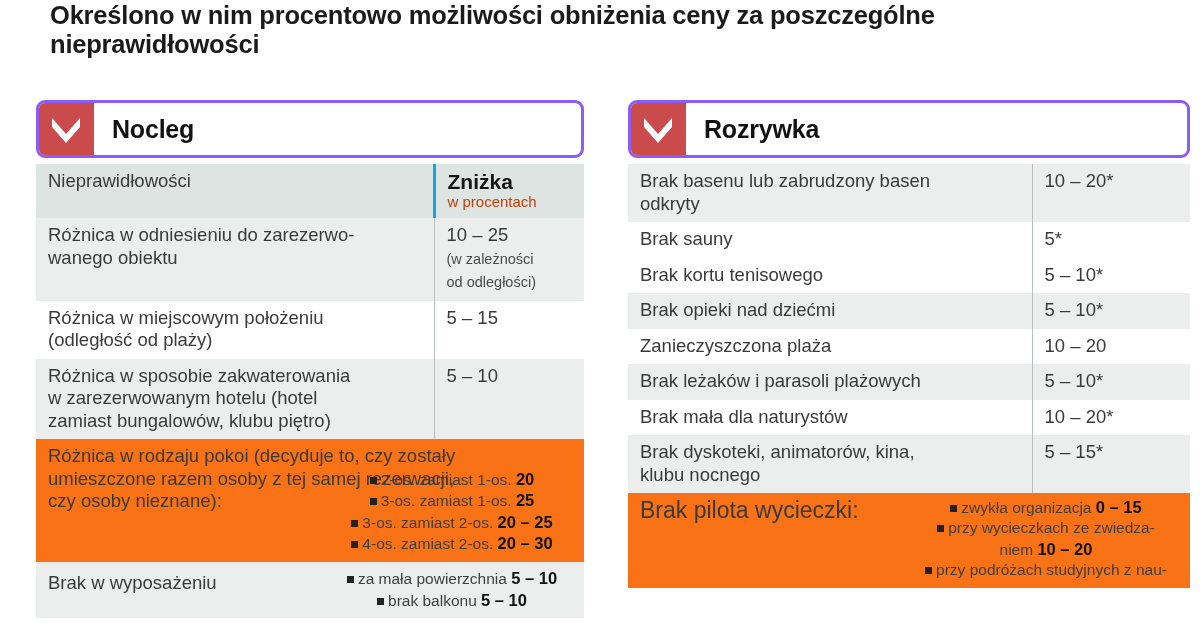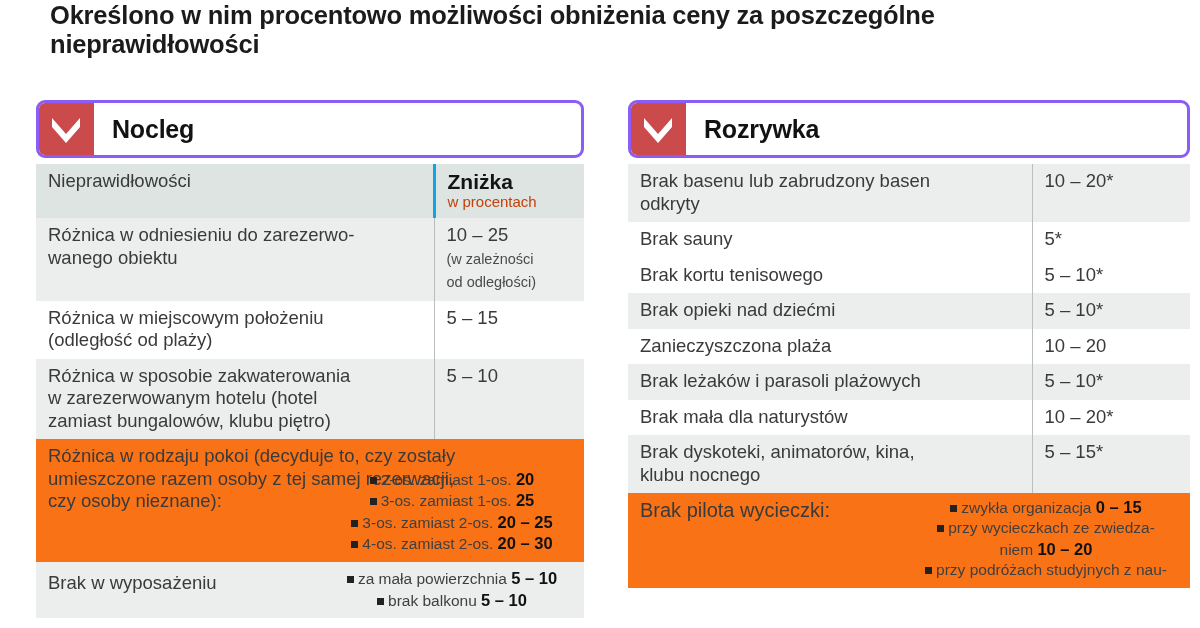--- a/index.html
+++ b/index.html
@@ -304,21 +304,21 @@
           <td class="c-value">10 – 20*</td>
         </tr>
         <tr class="row-alt">
           <td class="c-label" style="white-space:pre-line">Brak dyskoteki, animatorów, kina,
 klubu nocnego</td>
           <td class="c-value val-mid">5 – 15*</td>
         </tr>
 
         <tr class="split-row">
           <td colspan="2" style="padding-right:10px">
-            <div style="font-size:20px">Brak pilota wycieczki:</div>
+            <div style="font-size:23px">Brak pilota wycieczki:</div>
             <ul class="bullets wrap" style="margin-top:-25px; margin-left:272px; width:268px;">
               <li><span class="bq"></span><span>zwykła organizacja </span><b>0 – 15</b></li>
               <li style="white-space:pre-line"><span class="bq"></span><span>przy wycieczkach ze zwiedza-
 niem </span><b>10 – 20</b></li>
               <li><span class="bq"></span><span>przy podróżach studyjnych z nau-</span></li>
             </ul>
           </td>
         </tr>
       </tbody>
     </table>

